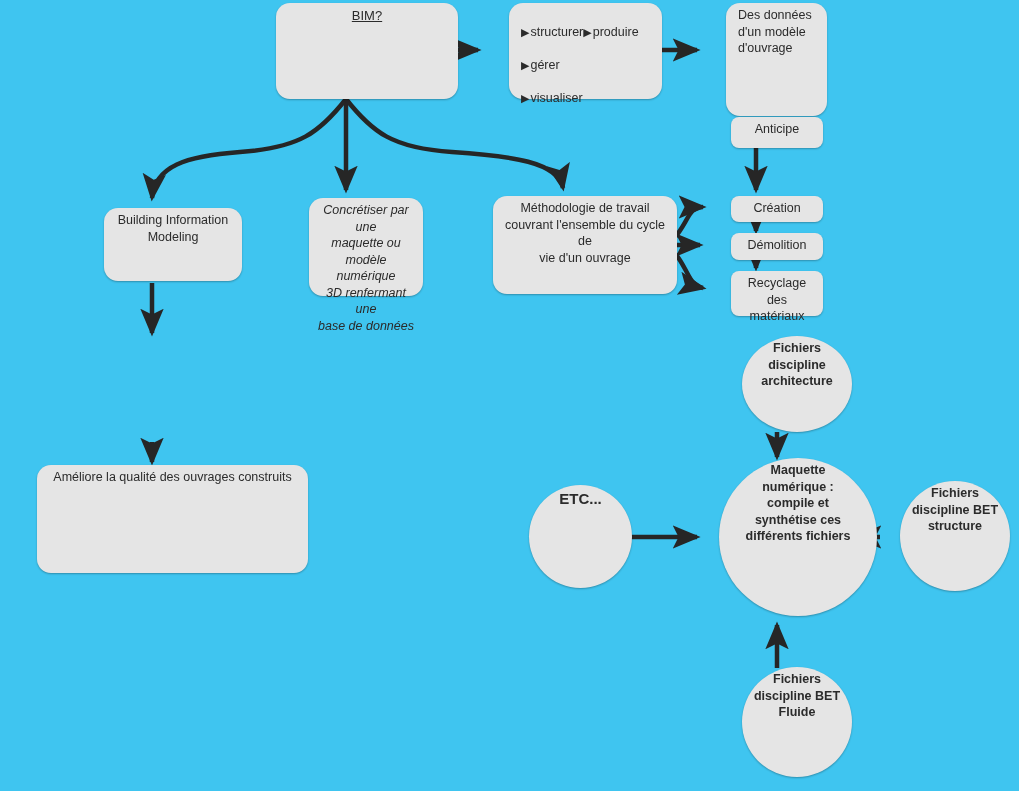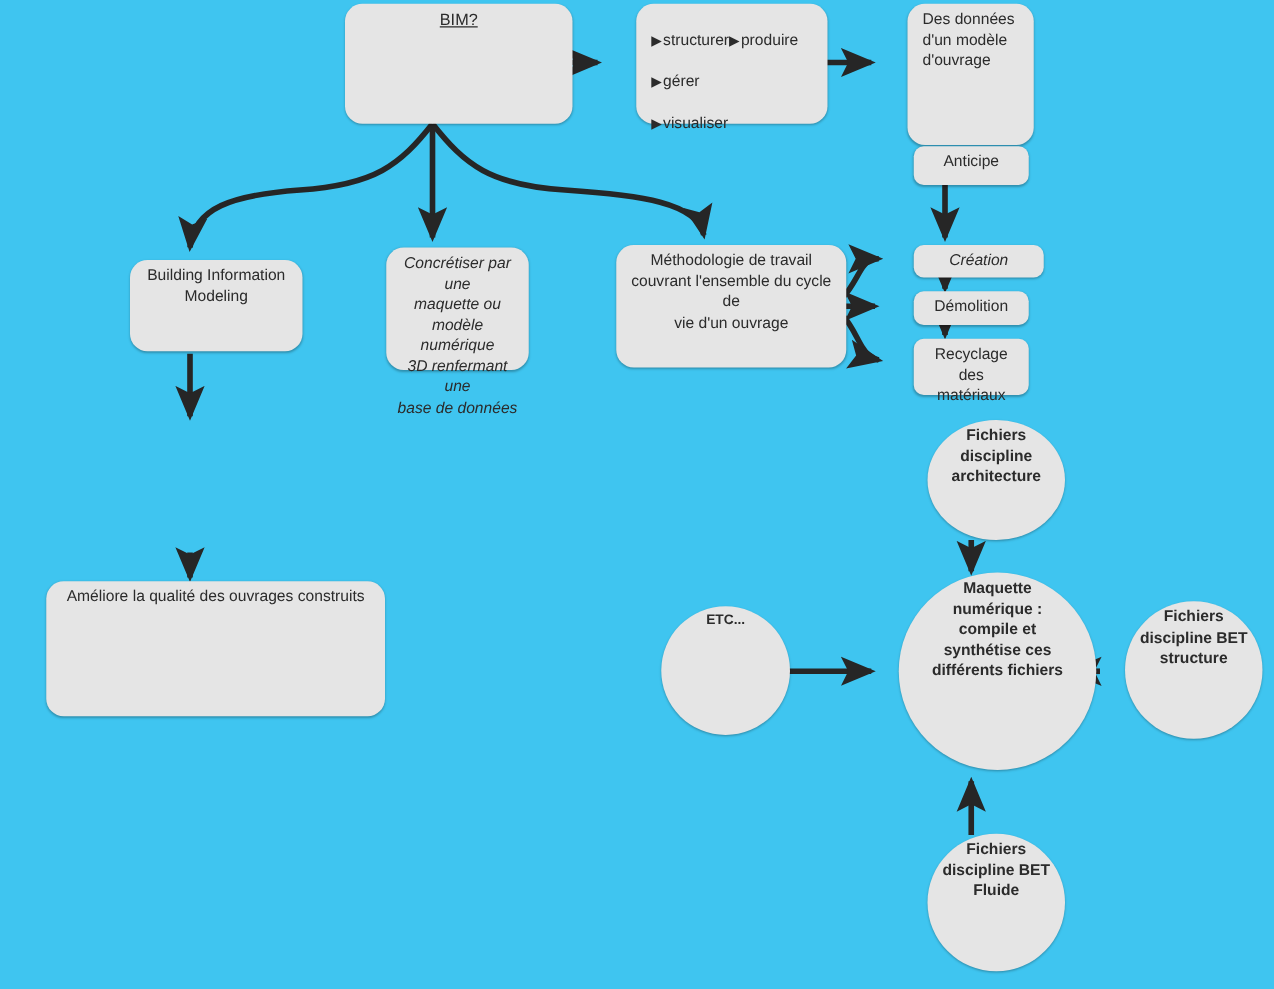--- a/index.html
+++ b/index.html
@@ -133,21 +133,21 @@
   <div class="node rounded left-align" style="left:706px; top:3px; width:101px; height:113px; font-size:12.5px;">
     <span class="txt">Des données
 d'un modèle
 d'ouvrage</span>
   </div>
 
   <div class="node pill" style="left:711px; top:117px; width:92px; height:31px; font-size:12.5px;">
     <span class="txt">Anticipe</span>
   </div>
 
-  <div class="node pill" style="left:711px; top:196px; width:104px; height:26px; font-size:12.5px;font-style:italic;">
+  <div class="node pill" style="left:711px; top:196px; width:92px; height:26px; font-size:12.5px;">
     <span class="txt">Création</span>
   </div>
 
   <div class="node pill" style="left:711px; top:233px; width:92px; height:27px; font-size:12.5px;">
     <span class="txt">Démolition</span>
   </div>
 
   <div class="node pill" style="left:711px; top:271px; width:92px; height:45px; font-size:12.5px;">
     <span class="txt">Recyclage des
 matériaux</span>
@@ -196,17 +196,17 @@
 discipline BET
 structure</span>
   </div>
 
   <div class="node circle" style="left:722px; top:667px; width:110px; height:110px; font-size:12.5px;">
     <span class="txt">Fichiers
 discipline BET
 Fluide</span>
   </div>
 
-  <div class="node circle" style="left:509px; top:485px; width:103px; height:103px; font-size:11px;">
+  <div class="node circle" style="left:509px; top:485px; width:103px; height:103px; font-size:15px;">
     <span class="txt">ETC...</span>
   </div>
 
 </div>
 
 </body></html>

